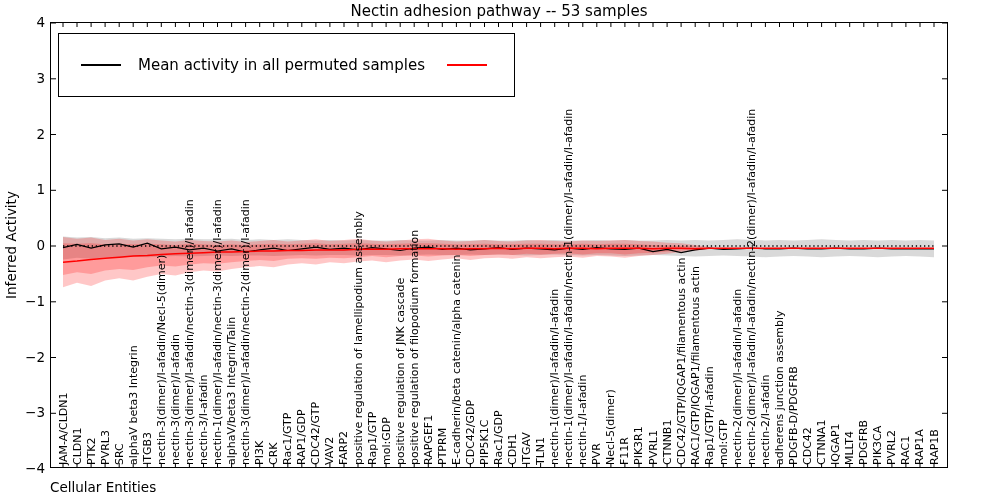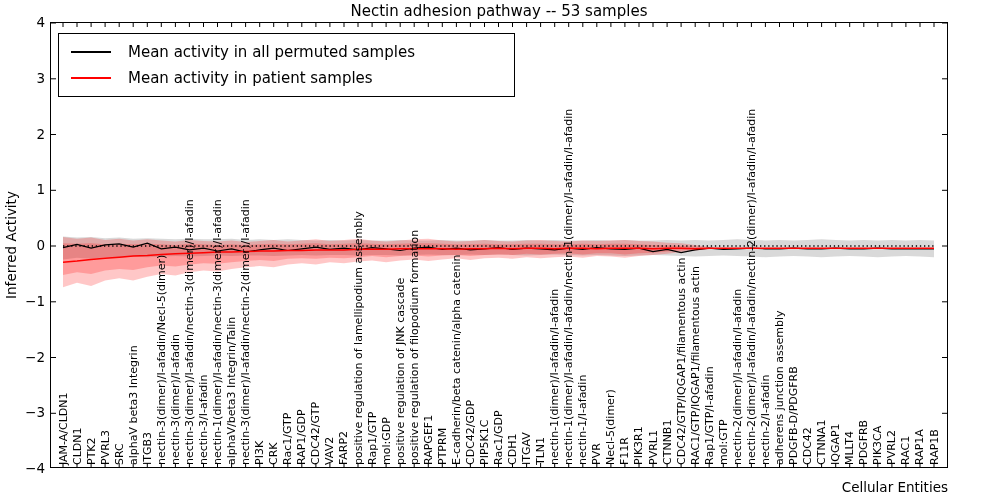--- a/index.html
+++ b/index.html
@@ -1,31 +1,31 @@
 <!DOCTYPE html>
 <html><head>
 <meta charset="utf-8">
 <style>
   html,body{margin:0;padding:0;background:#fff;}
   .fig{position:relative;width:1000px;height:500px;background:#fff;overflow:hidden;
        font-family:"DejaVu Sans","Liberation Sans",sans-serif;color:#000;}
   .title{position:absolute;top:2px;left:50px;width:898px;text-align:center;
          font-size:15px;white-space:nowrap;}
-  .xlabel{position:absolute;top:479px;left:50px;width:898px;text-align:right;font-size:13.5px;}
+  .xlabel{position:absolute;top:479px;left:50px;width:898px;text-align:left;font-size:13.5px;}
   .ylabel{position:absolute;top:245px;left:11px;white-space:nowrap;font-size:13.5px;
           transform:translate(-50%,-50%) rotate(-90deg);}
   .plot{position:absolute;left:50px;top:22px;width:898px;height:446px;
         border:1px solid #000;box-sizing:border-box;}
   .plot svg{position:absolute;left:0;top:0;}
   .xlabels{position:absolute;left:50px;top:22px;width:898px;height:445px;overflow:hidden;}
   .xlab{position:absolute;white-space:nowrap;font-size:11px;line-height:13px;
         transform-origin:0 0;transform:rotate(-90deg);}
   .ylab-tick{position:absolute;width:32px;text-align:right;font-size:13.5px;line-height:16px;}
   .legend{position:absolute;left:58px;top:33px;width:457px;height:64px;background:#fff;
-          border:1px solid #000;box-sizing:border-box;display:flex;flex-direction:column;
+          border:1px solid #000;box-sizing:border-box;display:flex;flex-direction:row;
           justify-content:space-evenly;z-index:5;}
   .legend-row{display:flex;align-items:center;}
   .legend-line{width:40px;height:0;border-top:2px solid #000;margin-left:12px;margin-right:17px;flex:none;}
   .legend-text{font-size:15px;white-space:nowrap;}
 </style>
 </head>
 <body>
 
 <div class="fig">
   <div class="title">Nectin adhesion pathway -- 53 samples</div>
@@ -122,18 +122,17 @@
       <div class="xlab" style="left: 877.5px; top: 443px;">RAP1B</div>
     </div>
 
   <div class="legend">
     <div class="legend-row">
       <span class="legend-line" style="border-top-color: rgb(0, 0, 0);"></span>
       <span class="legend-text">Mean activity in all permuted samples</span>
     </div>
     <div class="legend-row">
       <span class="legend-line" style="border-top-color: rgb(255, 0, 0);"></span>
-      <span class="legend-text">Mean activity in patient samples</span>
     </div>
   </div>
 
   <div class="xlabel">Cellular Entities</div>
 </div>
 
 </body></html>

